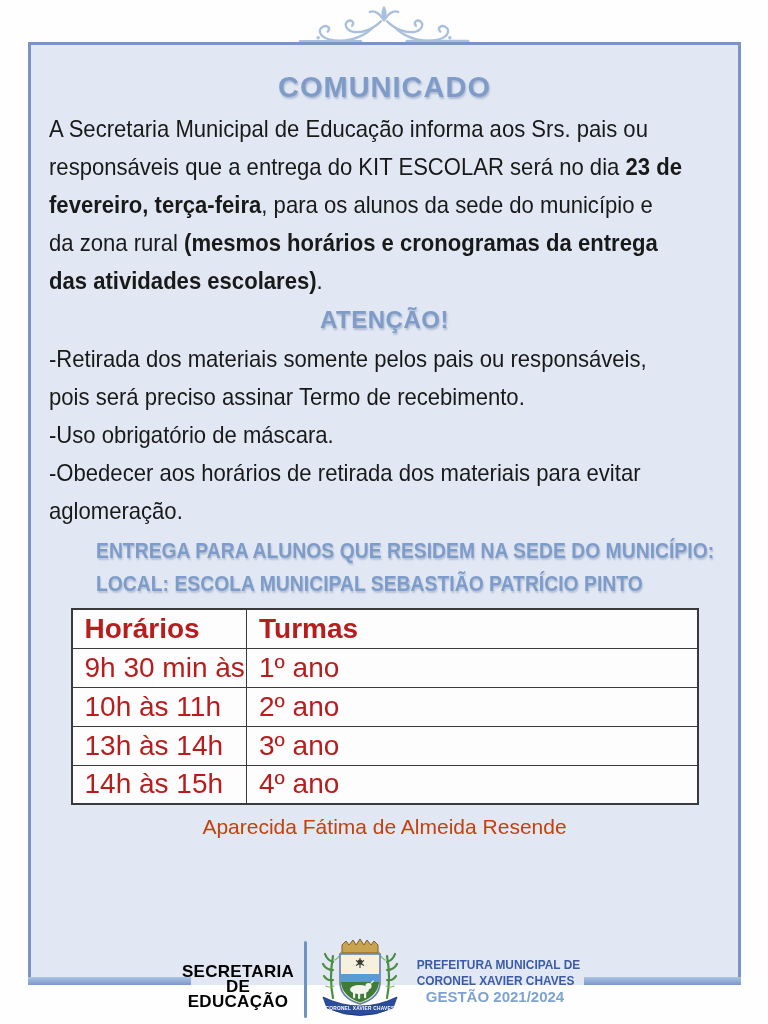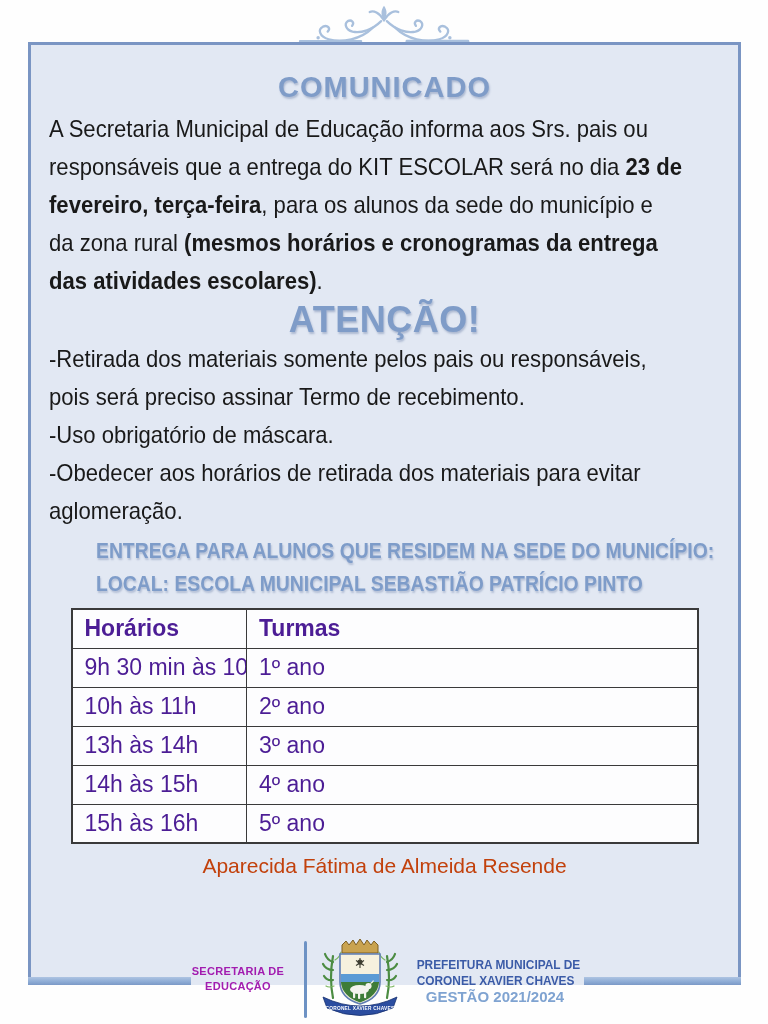--- a/index.html
+++ b/index.html
@@ -24,59 +24,59 @@
     color:#7f9cc8; text-shadow:1px 2px 2px rgba(110,130,170,0.45);
   }
 
   .bodytext {
     margin-top:4px; white-space:pre; font-size:24px; line-height:38px;
     color:#191919; transform:scale(0.92,1); transform-origin:0 50%;
   }
   .bodytext .b { font-weight:bold; }
 
   .attn {
-    text-align:center; font-size:36px; font-weight:bold; line-height:40px;
+    text-align:center; font-size:24px; font-weight:bold; line-height:40px;
     color:#7f9cc8; text-shadow:1px 2px 2px rgba(110,130,170,0.45); letter-spacing:0.5px;
   }
 
   .attn-list { white-space:pre; font-size:24px; line-height:38px; color:#191919;
     transform:scale(0.92,1); transform-origin:0 50%; }
 
   .delivery { margin-top:4px; text-align:left; }
   .delivery .dl {
     font-weight:bold; font-size:22.5px; line-height:33px; white-space:nowrap;
     color:#7e9cc9; text-shadow:1px 2px 2px rgba(110,130,170,0.4);
     transform:scale(0.86,1); transform-origin:50% 50%;
   }
 
   table.sched {
     margin:8px auto 0; border-collapse:collapse; background:#fdfdfe;
     width:626px; table-layout:fixed;
     border:2.5px solid #3a3a3a;
   }
   table.sched td, table.sched th {
-    border:1.5px solid #3a3a3a; font-size:23px; color:#4c1d95;
+    border:1.5px solid #3a3a3a; font-size:28px; color:#b91c1c;
     height:39px; padding:0 12px; text-align:left; vertical-align:middle;
     overflow:hidden; white-space:nowrap;
   }
   table.sched th { font-weight:bold; }
   col.c1 { width:175px; } col.c2 { width:451px; }
 
   .signature { margin-top:8px; text-align:center; font-size:21px; line-height:28px; color:#c2410c; }
 
   
   .bar { position:absolute; top:977px; height:8px;
     background:linear-gradient(180deg,#aec4e2 0%,#8fadd6 55%,#7b99c7 100%); }
   .bar-left { left:28px; width:163px; }
   .bar-right { left:584px; width:157px; }
 
   .dept {
     position:absolute; left:178px; top:964px; width:120px; text-align:center;
-    font-weight:bold; font-size:11px; line-height:15px; letter-spacing:0.3px;
-    color:#a21caf;
+    font-weight:bold; font-size:17px; line-height:15px; letter-spacing:0.3px;
+    color:#000000;
   }
   .divider { position:absolute; left:304px; top:941px; width:3px; height:77px;
     background:#6d92c4; border-radius:2px; }
 
   .crest { position:absolute; left:315px; top:936px; width:90px; height:86px; }
 
   .org { position:absolute; left:406px; top:957px; width:178px; text-align:center; }
   .org .o1, .org .o2 {
     font-weight:bold; font-size:13.5px; line-height:15.5px; color:#3b5ba7;
     white-space:nowrap; transform:scale(0.88,1); transform-origin:50% 50%;
@@ -144,24 +144,20 @@
         <td>2º ano</td>
       </tr>
       <tr>
         <td>13h às 14h</td>
         <td>3º ano</td>
       </tr>
       <tr>
         <td>14h às 15h</td>
         <td>4º ano</td>
       </tr>
-      <tr>
-        <td>15h às 16h</td>
-        <td>5º ano</td>
-      </tr>
     </tbody>
       </table>
 
     <div class="signature">
       <div>Aparecida Fátima de Almeida Resende</div>
     </div>
   </div>
 
   <div class="bar bar-left"></div>
   <div class="bar bar-right"></div>

